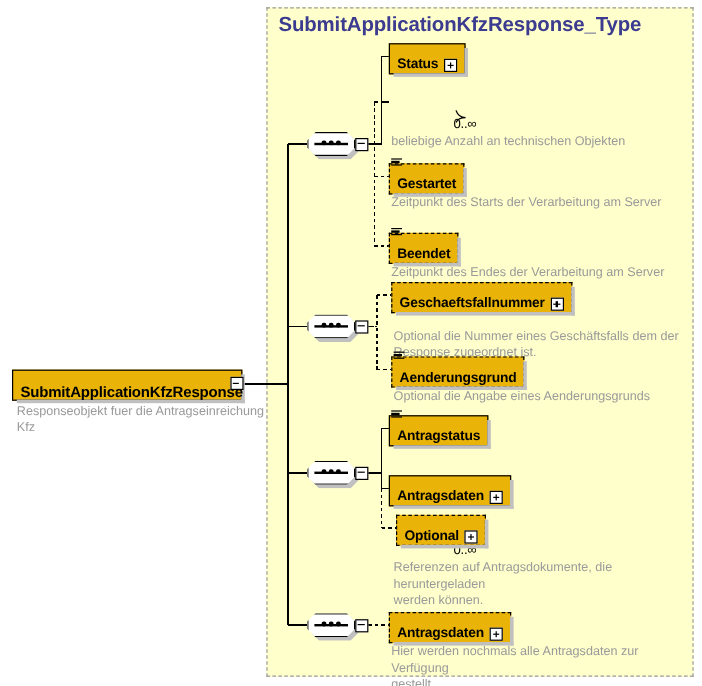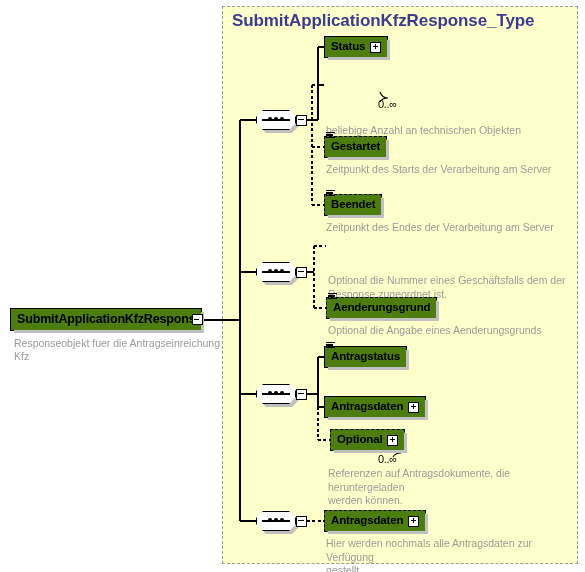--- a/index.html
+++ b/index.html
@@ -37,25 +37,25 @@
     color: #3b3b8f;
     white-space: nowrap;
     letter-spacing: -0.1px;
   }
 
   
   .node {
     position: absolute;
     height: 22px;
     box-sizing: border-box;
-    background: #4d7c0f;
+    background: #eab308;
     border: 1.6px solid #000000;
     display: flex;
-    align-items: center;
-    padding: 0 6px;
+    align-items: flex-start;
+    padding: 12px 6px;
     white-space: nowrap;
     z-index: 5;
   }
   .node.optional { border-style: dashed; border-width: 1.5px; }
   .node .label {
     font-size: 11.5px;
     font-weight: bold;
     color: #000000;
     letter-spacing: -0.15px;
     line-height: 1;
@@ -336,21 +336,21 @@
 
   <div class="node" style="left:324px; top:36px;">
     <span class="label">Status</span>
     <span class="ctl-inline">
         <i></i>
         <b></b>
       </span>
   </div>
 
   <div class="card" style="left:378px; top:98px;">0..∞</div>
-  <div class="desc" style="left:326px; top:112px; width:250px;margin-top:12px;">beliebige Anzahl an technischen Objekten</div>
+  <div class="desc" style="left:326px; top:112px; width:250px;">beliebige Anzahl an technischen Objekten</div>
 
   <div class="node optional" style="left:324px; top:136px;">
     <span class="stglyph">
         <s></s>
         <s></s>
         <s></s>
       </span>
     <span class="label">Gestartet</span>
   </div>
   <div class="desc" style="left:326px; top:163px; width:260px;">Zeitpunkt des Starts der Verarbeitung am Server</div>
@@ -358,20 +358,27 @@
   <div class="node optional" style="left:324px; top:194px;">
     <span class="stglyph">
         <s></s>
         <s></s>
         <s></s>
       </span>
     <span class="label">Beendet</span>
   </div>
   <div class="desc" style="left:326px; top:221px; width:260px;">Zeitpunkt des Endes der Verarbeitung am Server</div>
 
+  <div class="node optional" style="left:326px; top:235px;">
+    <span class="label">Geschaeftsfallnummer</span>
+    <span class="ctl-inline">
+        <i></i>
+        <b></b>
+      </span>
+  </div>
   <div class="desc" style="left:328px; top:262px; width:245px;margin-top:12px;">Optional die Nummer eines Geschäftsfalls dem der
 Response zugeordnet ist.</div>
 
   <div class="node optional" style="left:326px; top:297px;">
     <span class="stglyph">
         <s></s>
         <s></s>
         <s></s>
       </span>
     <span class="label">Aenderungsgrund</span>

